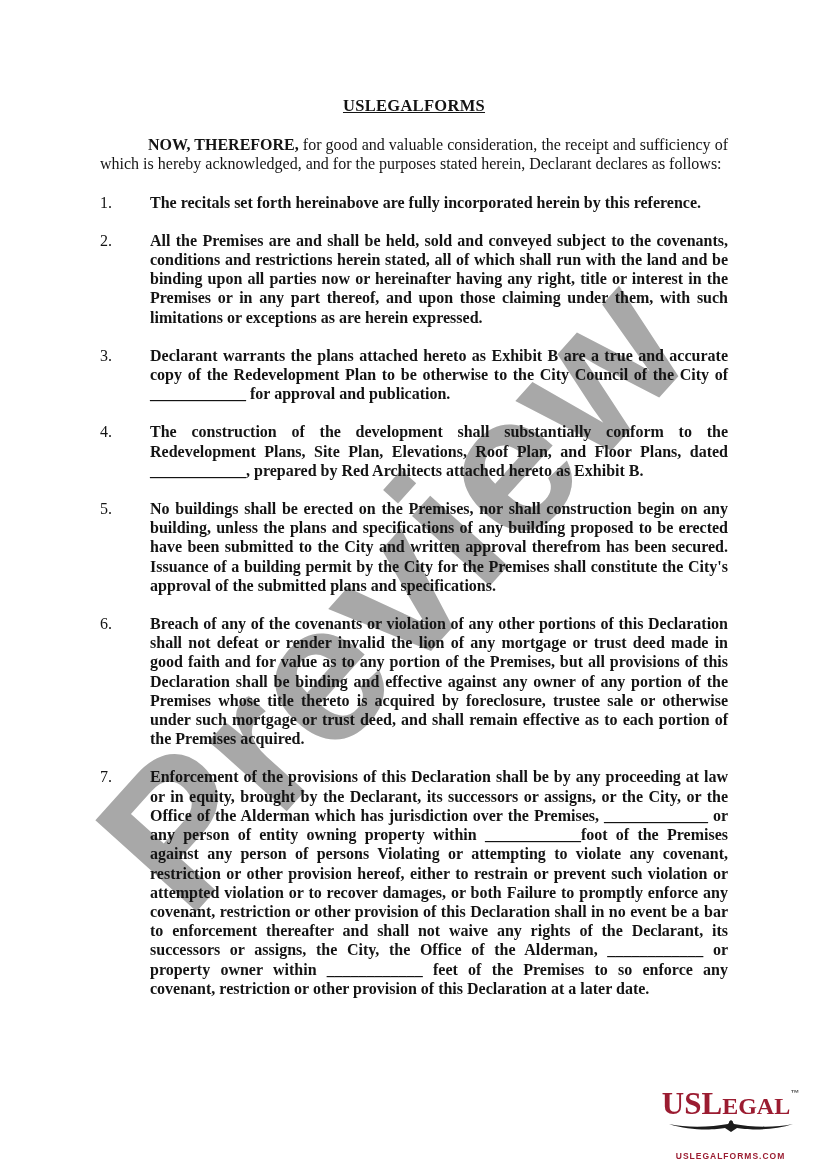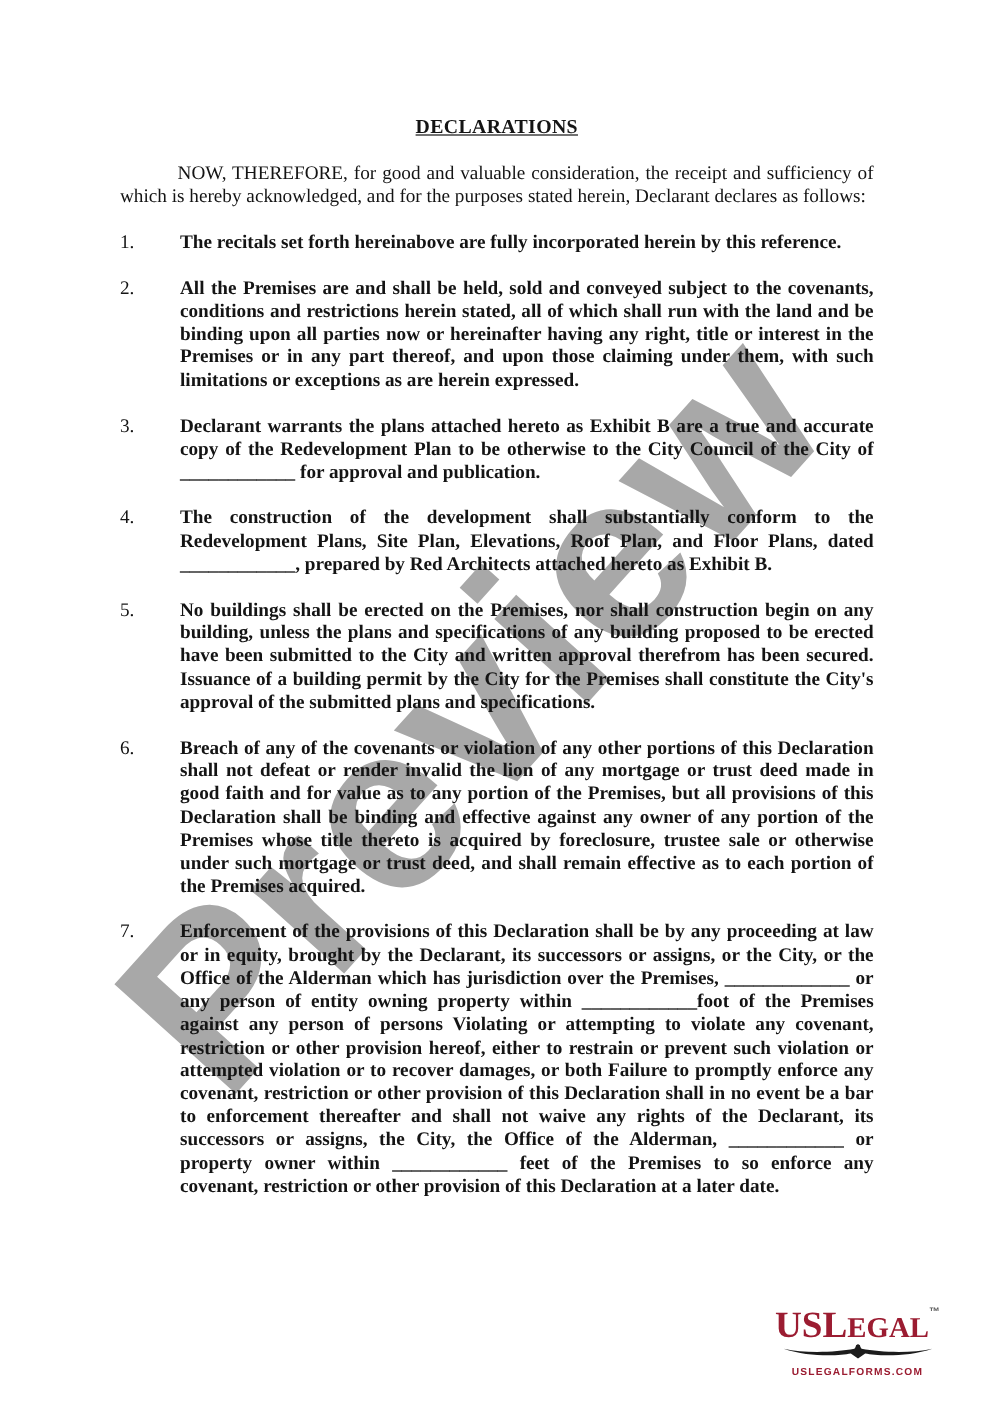--- a/index.html
+++ b/index.html
@@ -51,39 +51,39 @@
     letter-spacing: 0.3px;
     text-decoration: underline;
     margin: 0 0 20px 0;
   }
   .intro {
     text-align: justify;
     text-indent: 48px;
     margin: 0;
   }
   .intro .lead {
-    font-weight: 400;
+    font-weight: 700;
   }
   .item {
     display: flex;
     margin-top: 19px;
   }
   .item-num {
     flex: 0 0 50px;
     width: 50px;
   }
   .item-text {
     flex: 1;
     text-align: justify;
     font-weight: bold;
   }
   
   .logo {
     position: absolute;
-    right: 40px;
+    right: 24px;
     top: 1088px;
     width: 145px;
     text-align: center;
     z-index: 2;
   }
   .logo-brand {
     font-family: "Liberation Serif", serif;
     font-weight: 600;
     color: #9b1c31;
     line-height: 1;
@@ -100,33 +100,33 @@
   .logo-eagle {
     margin-top: 1px;
     line-height: 0;
   }
   .logo-site {
     font-family: "Liberation Sans", sans-serif;
     font-weight: 700;
     font-size: 8.5px;
     letter-spacing: 1px;
     color: #9b1c31;
-    margin-top: 4px;
+    margin-top: 17px;
   }
 </style>
 </head>
 <body>
 
 <div class="page">
 
   <div class="watermark" style="color: rgb(168, 168, 168);">Preview</div>
 
   <div class="content">
 
-    <h1 class="doc-title">DECLARATIONS</h1>
+    <h1 class="doc-title">USLEGALFORMS</h1>
 
     <p class="intro"><span class="lead">NOW, THEREFORE,</span><span> for good and valuable consideration, the receipt and sufficiency of which is hereby acknowledged, and for the purposes stated herein, Declarant declares as follows:</span></p>
 
     <div class="item">
       <div class="item-num">1.</div>
       <div class="item-text">The recitals set forth hereinabove are fully incorporated herein by this reference.</div>
     </div>
 
     <div class="item">
       <div class="item-num">2.</div>

